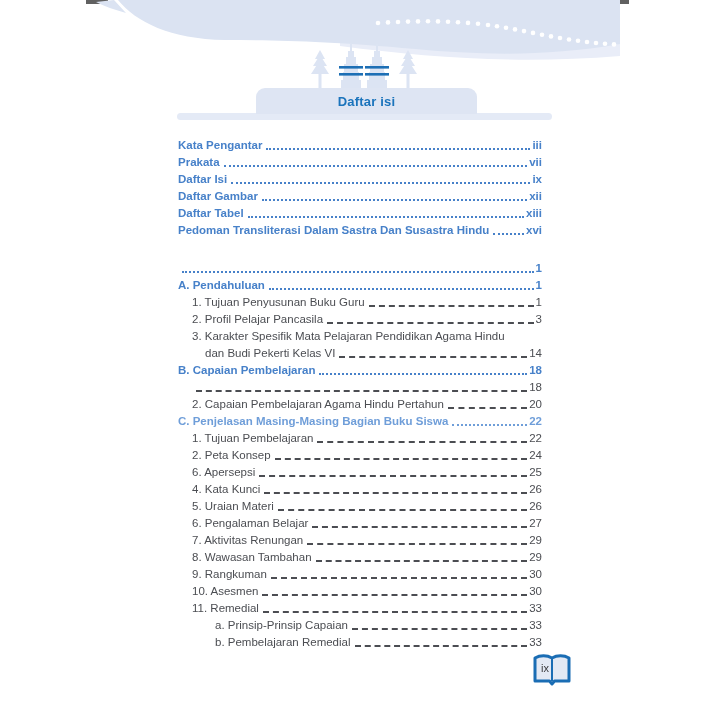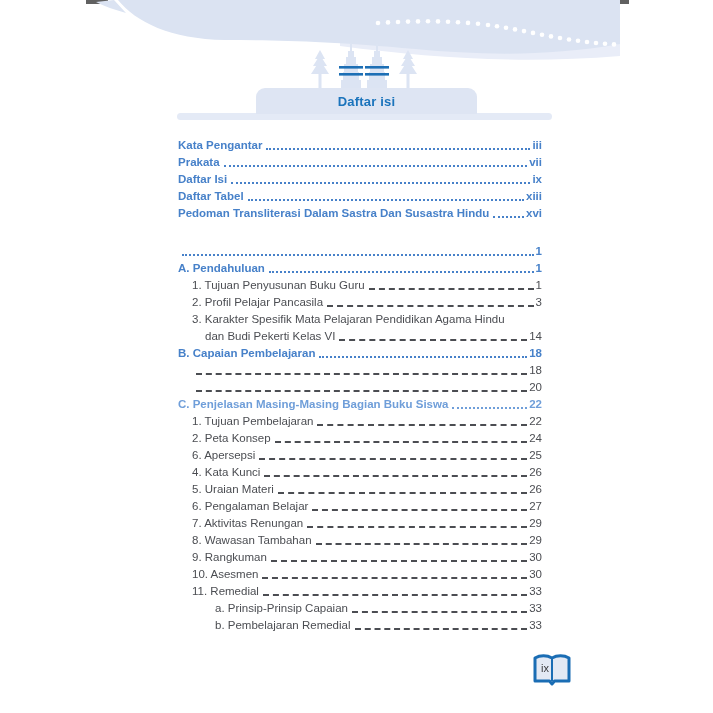--- a/index.html
+++ b/index.html
@@ -121,20 +121,25 @@
     <span>Prakata</span>
     <span class="leader"></span>
     <span class="page">vii</span>
   </div>
   <div class="toc-row blue">
     <span>Daftar Isi</span>
     <span class="leader"></span>
     <span class="page">ix</span>
   </div>
   <div class="toc-row blue">
+    <span>Daftar Gambar</span>
+    <span class="leader"></span>
+    <span class="page">xii</span>
+  </div>
+  <div class="toc-row blue">
     <span>Daftar Tabel</span>
     <span class="leader"></span>
     <span class="page">xiii</span>
   </div>
   <div class="toc-row blue">
     <span>Pedoman Transliterasi Dalam Sastra Dan Susastra Hindu</span>
     <span class="leader"></span>
     <span class="page">xvi</span>
   </div>
 
@@ -171,20 +176,21 @@
   <div class="toc-row blue">
     <span>B. Capaian Pembelajaran</span>
     <span class="leader"></span>
     <span class="page">18</span>
   </div>
   <div class="toc-row item ind1">
     <span class="leader"></span>
     <span class="page">18</span>
   </div>
   <div class="toc-row item ind1">
+    <span>2. Capaian Pembelajaran Agama Hindu Pertahun</span>
     <span class="leader"></span>
     <span class="page">20</span>
   </div>
   <div class="toc-row c-light">
     <span>C. Penjelasan Masing-Masing Bagian Buku Siswa</span>
     <span class="leader"></span>
     <span class="page">22</span>
   </div>
   <div class="toc-row item ind1">
     <span>1. Tujuan Pembelajaran</span>

